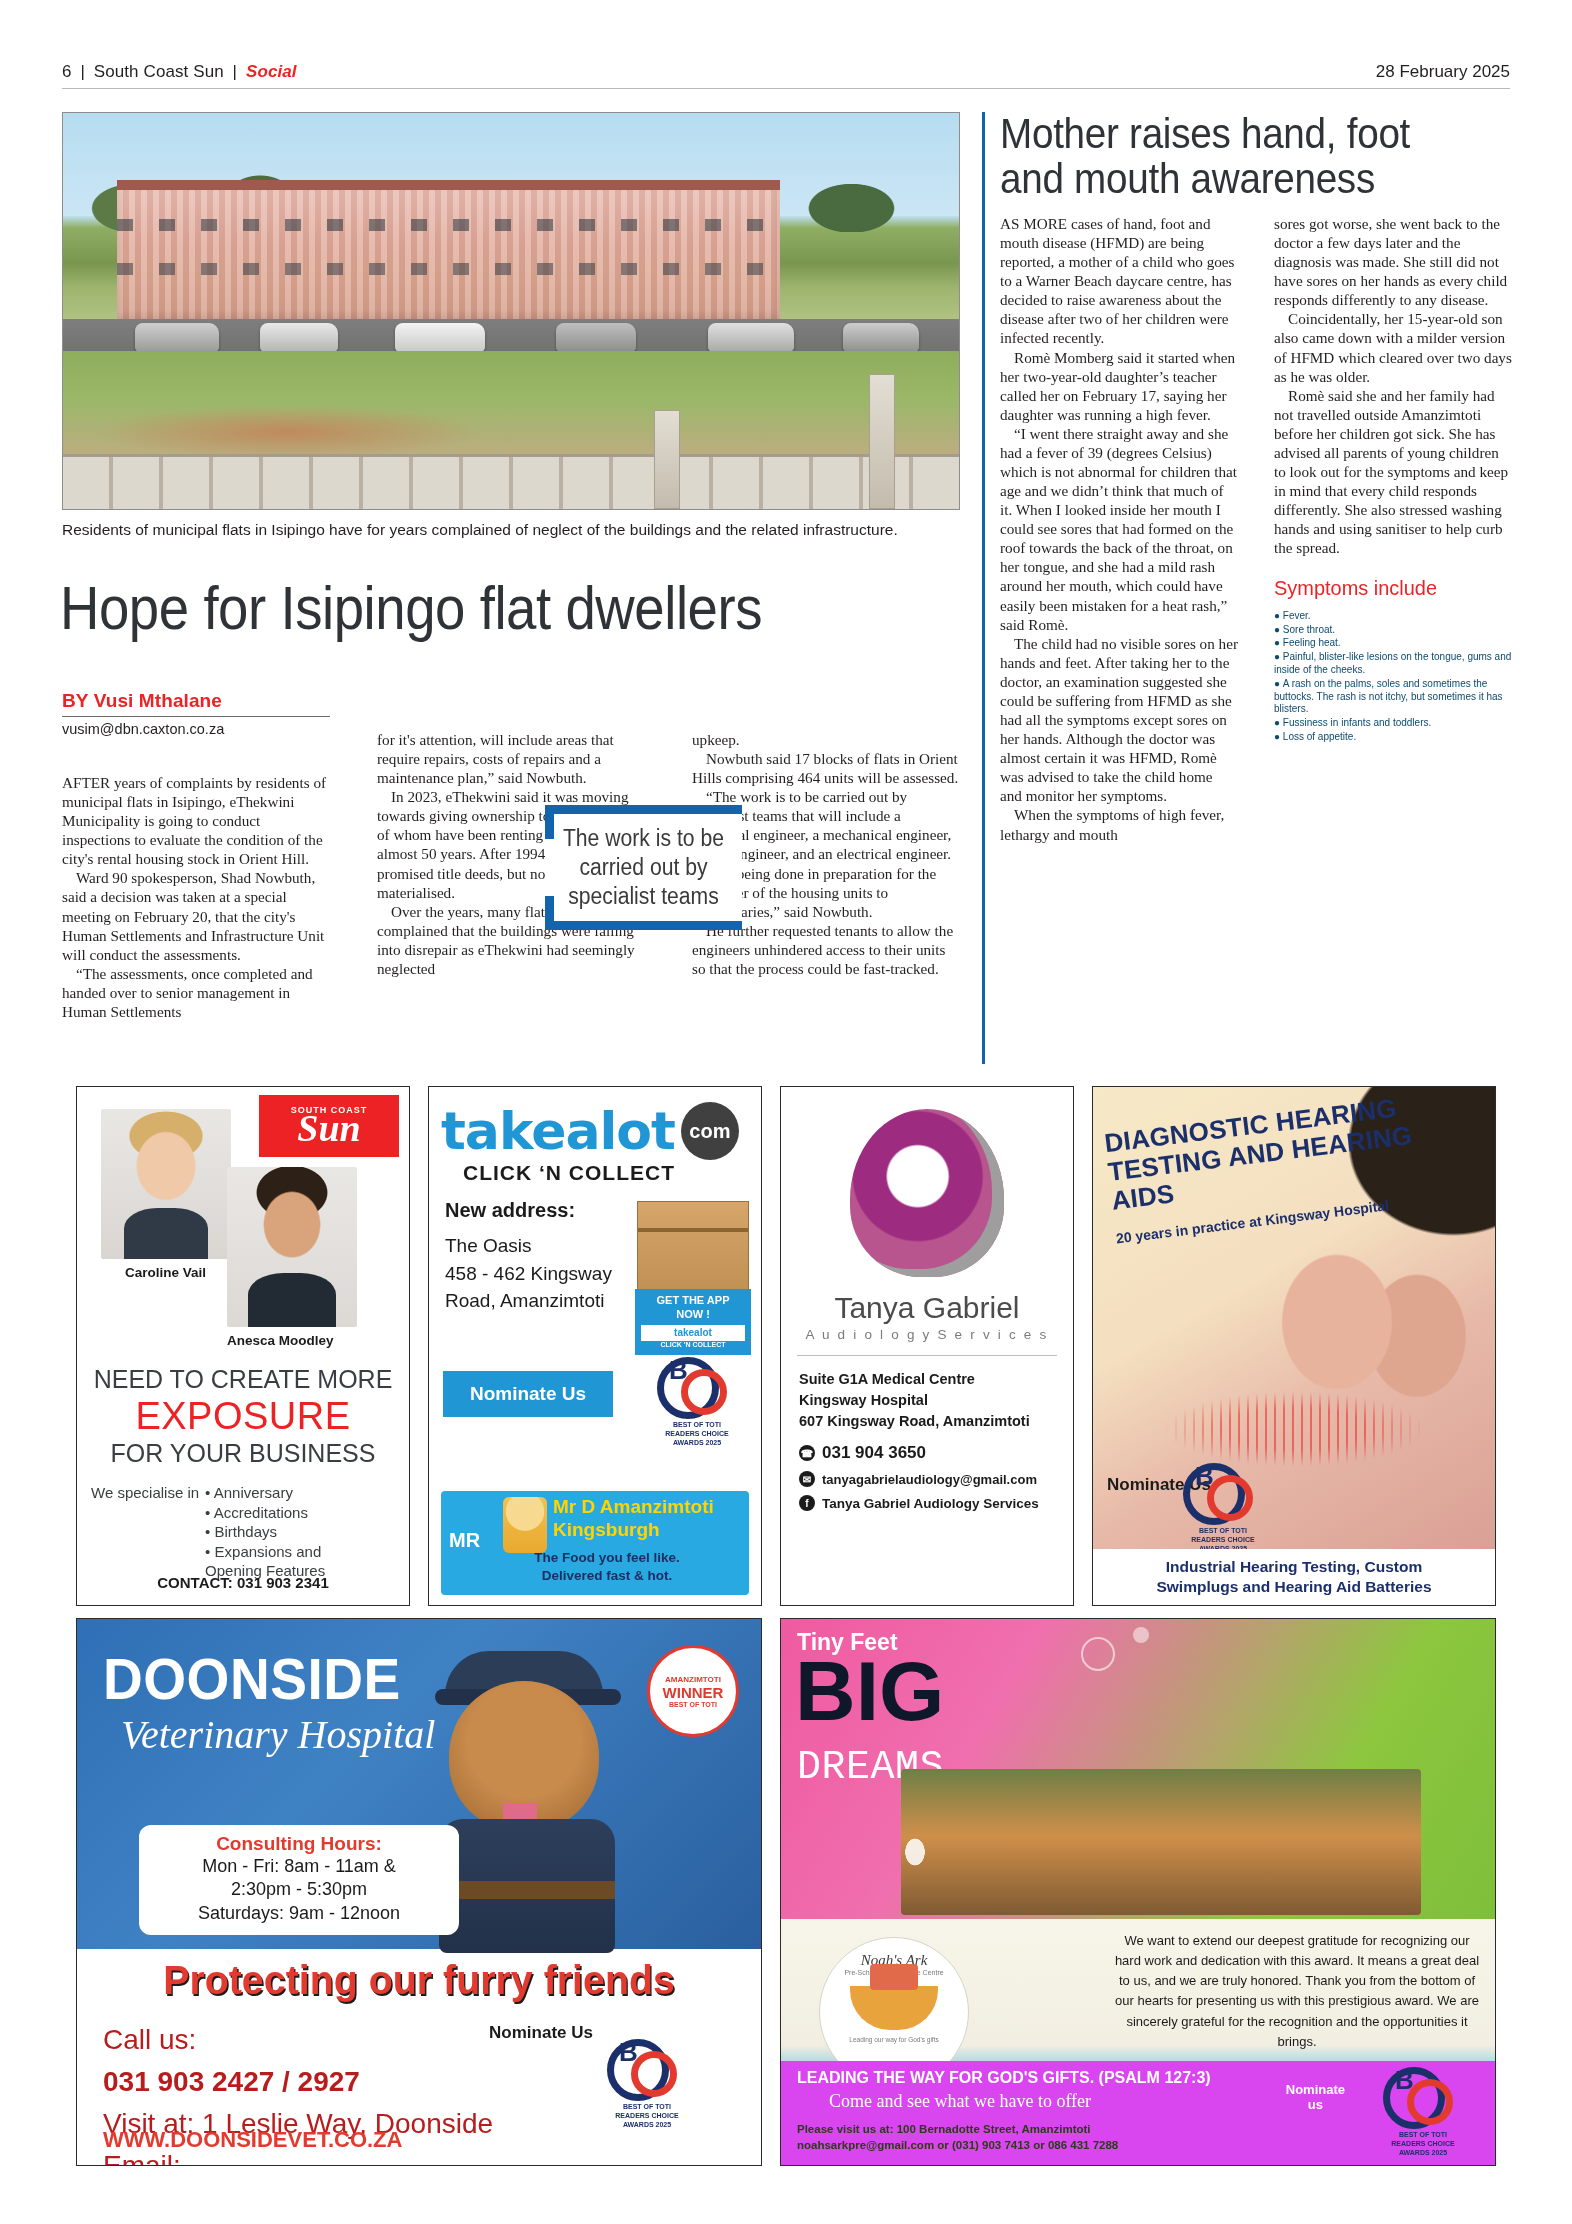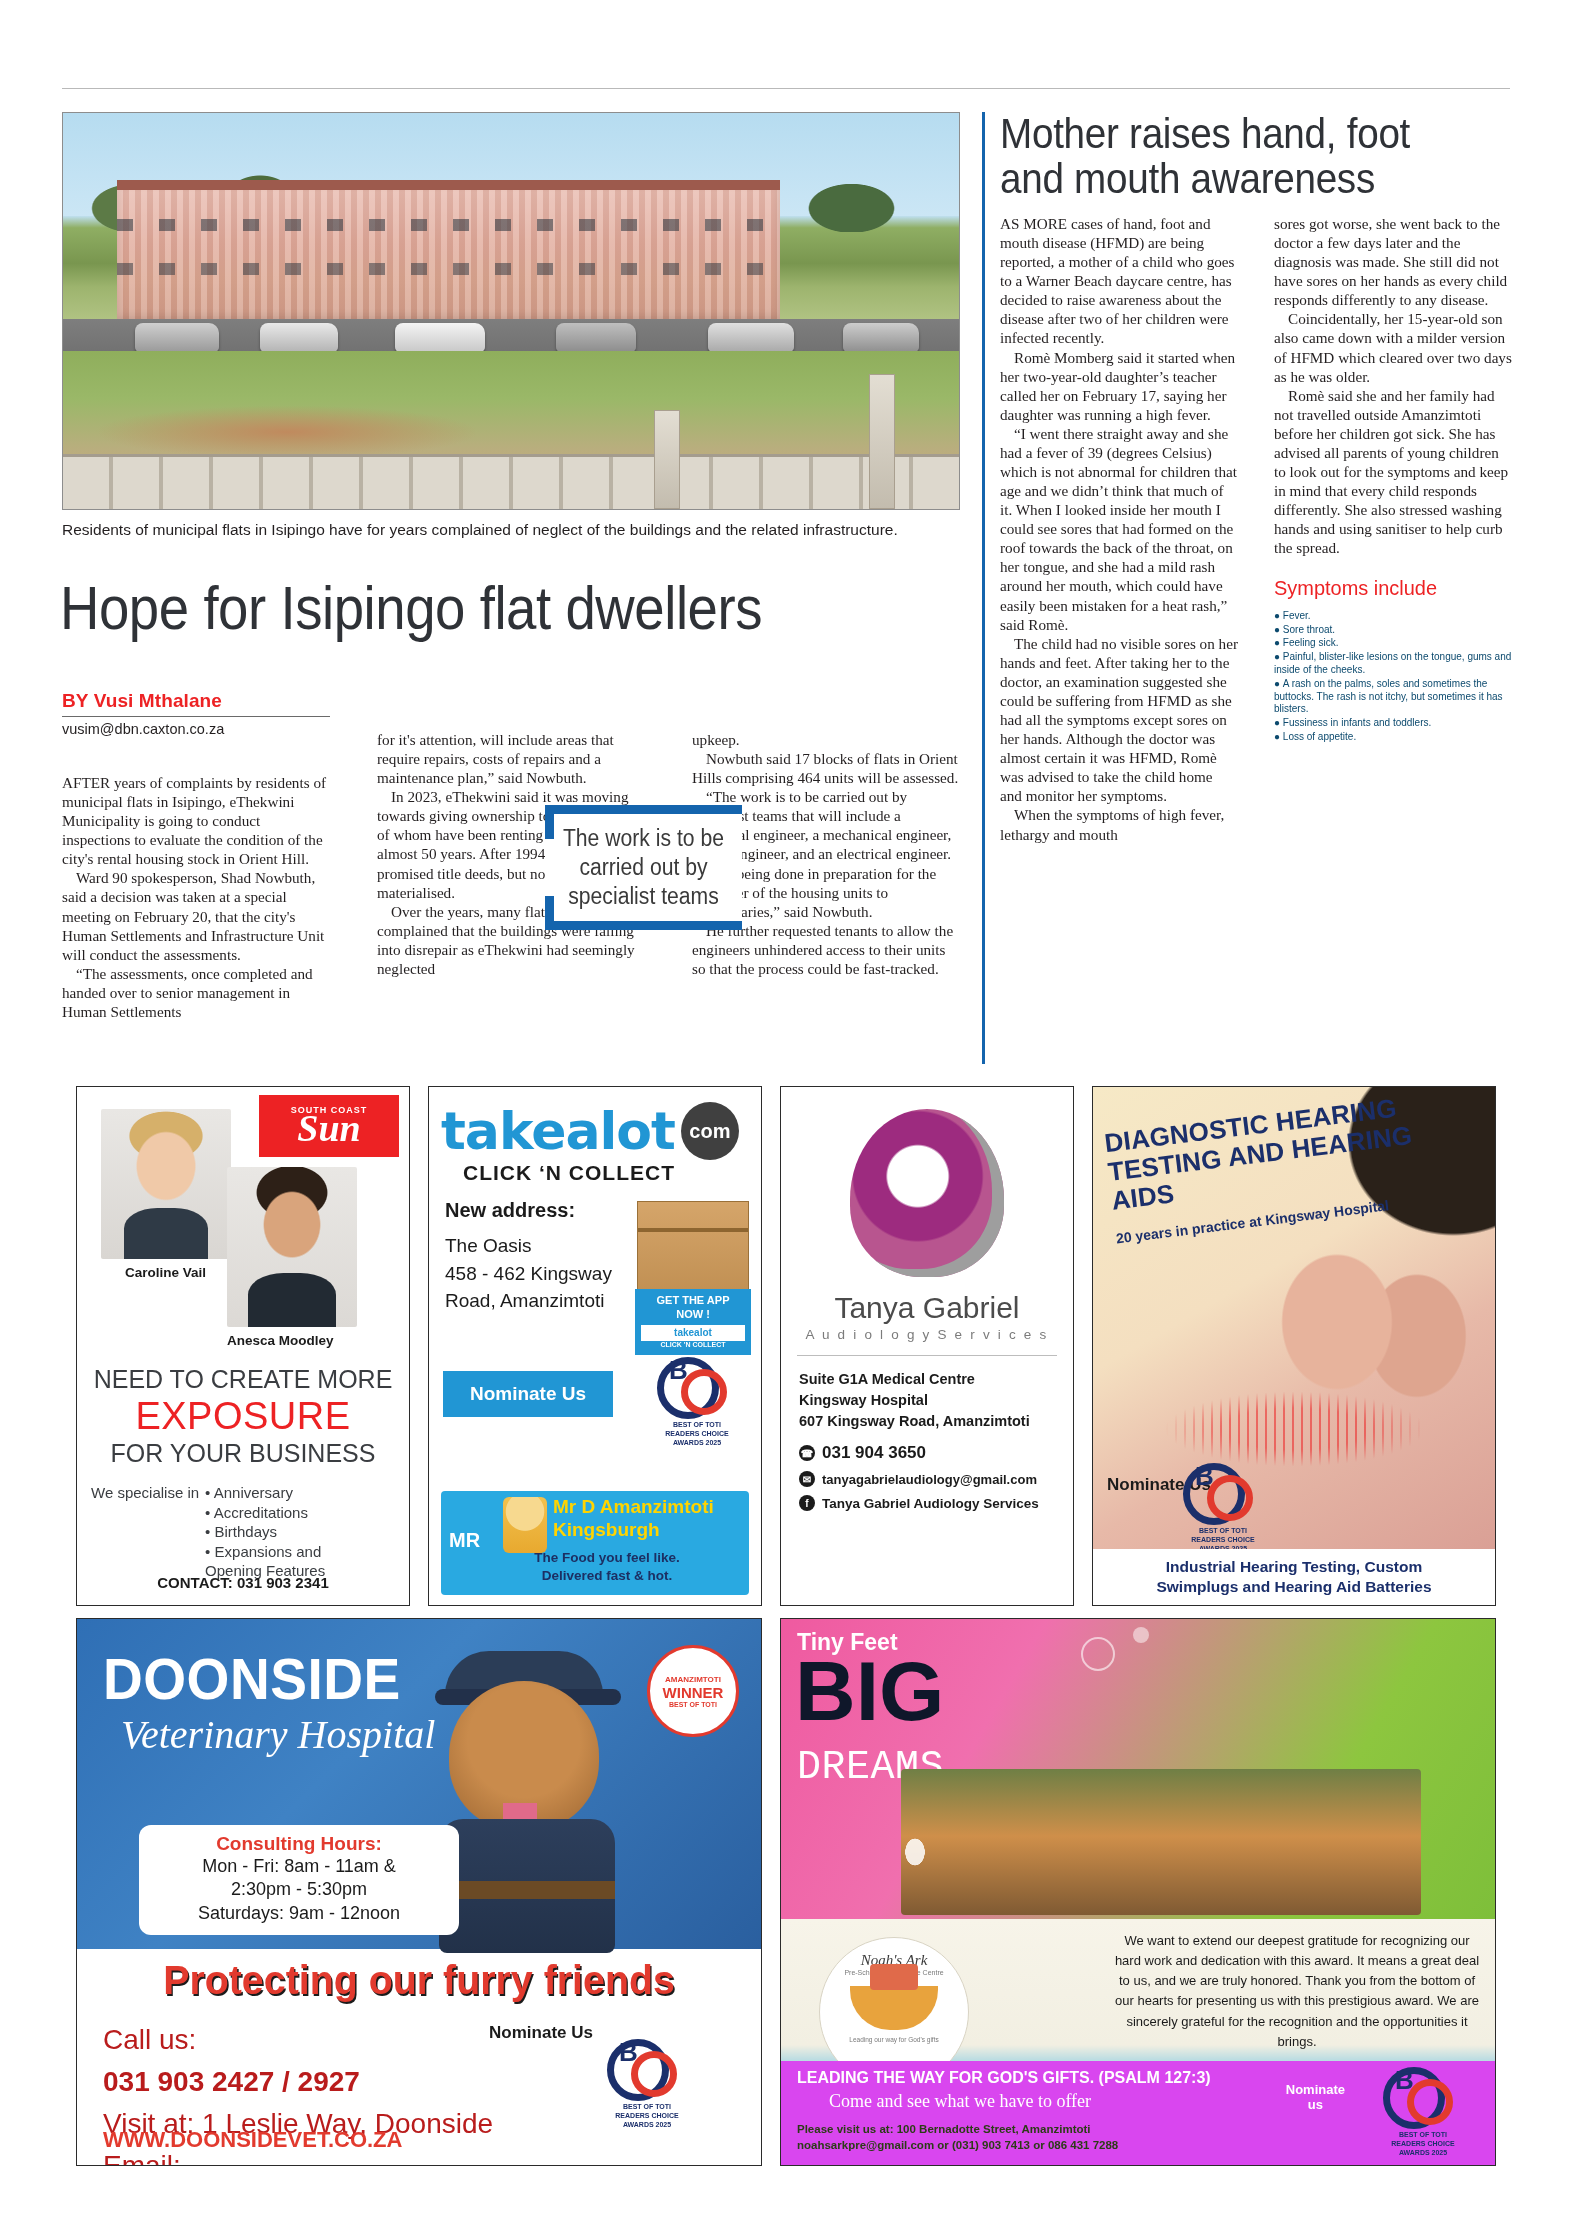--- a/index.html
+++ b/index.html
@@ -322,20 +322,30 @@
      color:#2c3c17; line-height:1.4; }
   #tf-nom { position:absolute; right:150px; bottom:52px; font-size:13px; font-weight:bold; color:#fff; text-align:center; line-height:1.2; }
   #tf-badge { right:26px; bottom:8px; }
   .tf-dot { position:absolute; border-radius:50%; }
 </style>
 </head>
 <body>
 
 <div class="page">
 
+  <div class="masthead">
+    <div class="mh-left">
+      <span>6</span>
+      <span class="sep">|</span>
+      <span>South Coast Sun</span>
+      <span class="sep">|</span>
+      <span class="mh-social">Social</span>
+    </div>
+    <div class="mh-right">28 February 2025</div>
+  </div>
   <div class="mh-rule"></div>
 
   <div class="photo">
     <div class="ph-sky"></div>
     <div class="ph-trees"></div>
     <div class="ph-building"></div>
     <div class="ph-road"></div>
     <div class="ph-cars">
       <div class="ph-car" style="left:8%;width:84px;background:linear-gradient(#cfcfcf,#9a9a9a);"></div>
       <div class="ph-car" style="left:22%;width:78px;background:linear-gradient(#e9e9e9,#b4b4b4);"></div>
@@ -400,21 +410,21 @@
       <p>When the symptoms of high fever, lethargy and mouth</p>
     </div>
     <div class="rcol" id="rcol2">
       <p class="noindent">sores got worse, she went back to the doctor a few days later and the diagnosis was made. She still did not have sores on her hands as every child responds differently to any disease.</p>
       <p>Coincidentally, her 15-year-old son also came down with a milder version of HFMD which cleared over two days as he was older.</p>
       <p>Romè said she and her family had not travelled outside Amanzimtoti before her children got sick. She has advised all parents of young children to look out for the symptoms and keep in mind that every child responds differently. She also stressed washing hands and using sanitiser to help curb the spread.</p>
       <div class="sym-head">Symptoms include</div>
       <ul class="sym-list">
         <li>●&nbsp;<span>Fever.</span></li>
         <li>●&nbsp;<span>Sore throat.</span></li>
-        <li>●&nbsp;<span>Feeling sick.</span></li>
+        <li>●&nbsp;<span>Feeling heat.</span></li>
         <li>●&nbsp;<span>Painful, blister-like lesions on the tongue, gums and inside of the cheeks.</span></li>
         <li>●&nbsp;<span>A rash on the palms, soles and sometimes the buttocks. The rash is not itchy, but sometimes it has blisters.</span></li>
         <li>●&nbsp;<span>Fussiness in infants and toddlers.</span></li>
         <li>●&nbsp;<span>Loss of appetite.</span></li>
       </ul>
     </div>
   </div>
 
   <div class="ads">
 

